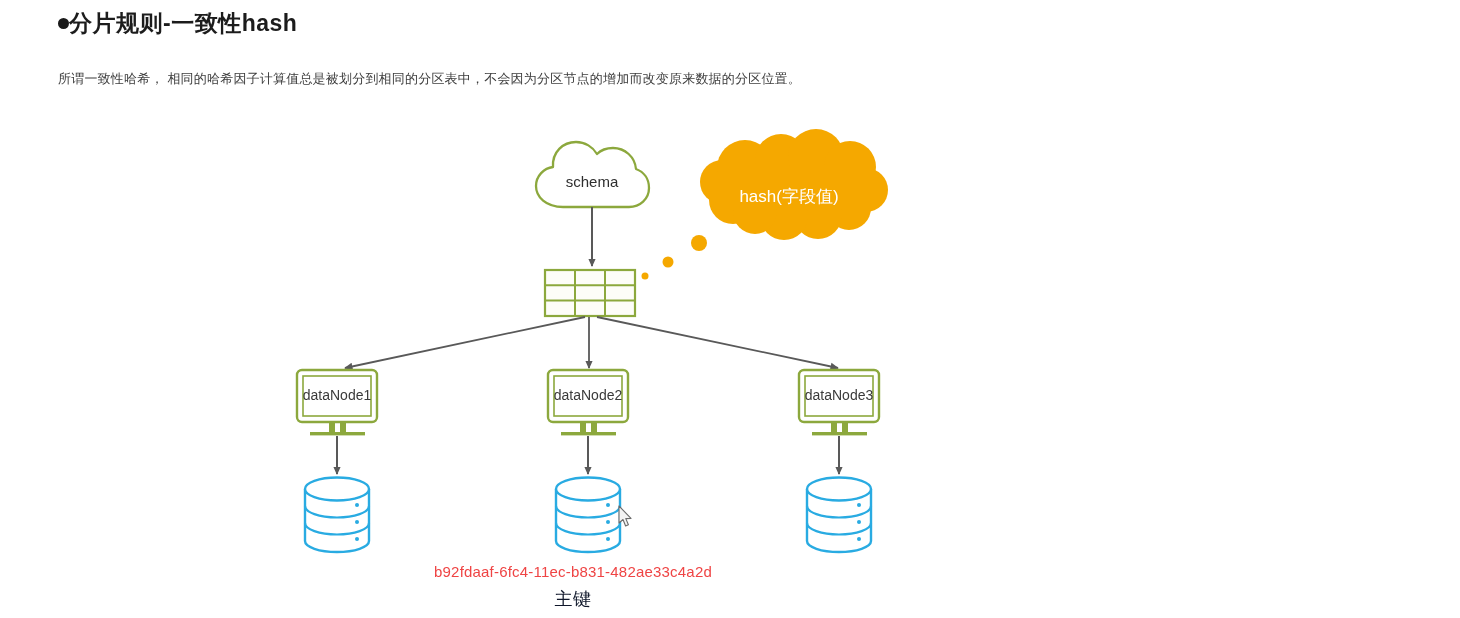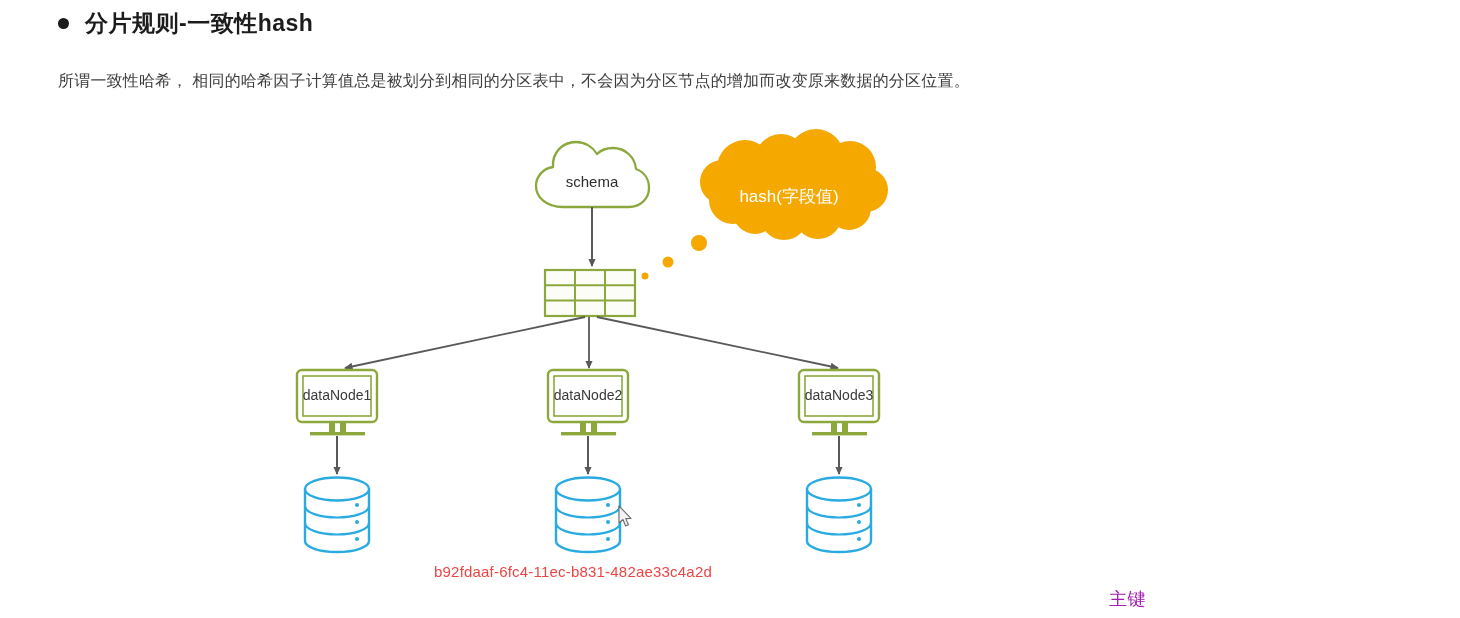--- a/index.html
+++ b/index.html
@@ -16,21 +16,20 @@
     -webkit-font-smoothing: antialiased;
   }
 
   
   #heading {
     position: absolute;
     left: 58px;
     top: 12px;
     display: flex;
     align-items: center;
-    gap: 16px;
   }
   #heading .bullet {
     width: 11px;
     height: 11px;
     border-radius: 50%;
     background: #1a1a1a;
     flex: none;
   }
   #heading .heading-text {
     font-size: 23px;
@@ -40,21 +39,21 @@
     line-height: 1;
     white-space: nowrap;
   }
 
   
   #paragraph {
     position: absolute;
     left: 58px;
     top: 69px;
     width: 1340px;
-    font-size: 16px;
+    font-size: 13px;
     color: #3d3d3d;
     line-height: 1.5;
     white-space: nowrap;
     letter-spacing: 0.2px;
   }
 
   
   #diagram {
     position: absolute;
     left: 0;
@@ -79,23 +78,23 @@
     text-align: center;
     font-size: 15px;
     color: #ef4444;
     letter-spacing: 0.2px;
   }
   #primary-key-caption {
     position: absolute;
     left: 0;
     top: 587px;
     width: 1146px;
-    text-align: right;
+    text-align: center;
     font-size: 18px;
-    color: #a21caf;
+    color: #0f172a;
     letter-spacing: 0.5px;
     font-family: Liberation Mono, monospace;
   }
 
   
   #cursor {
     position: absolute;
     left: 617px;
     top: 505px;
     width: 18px;

